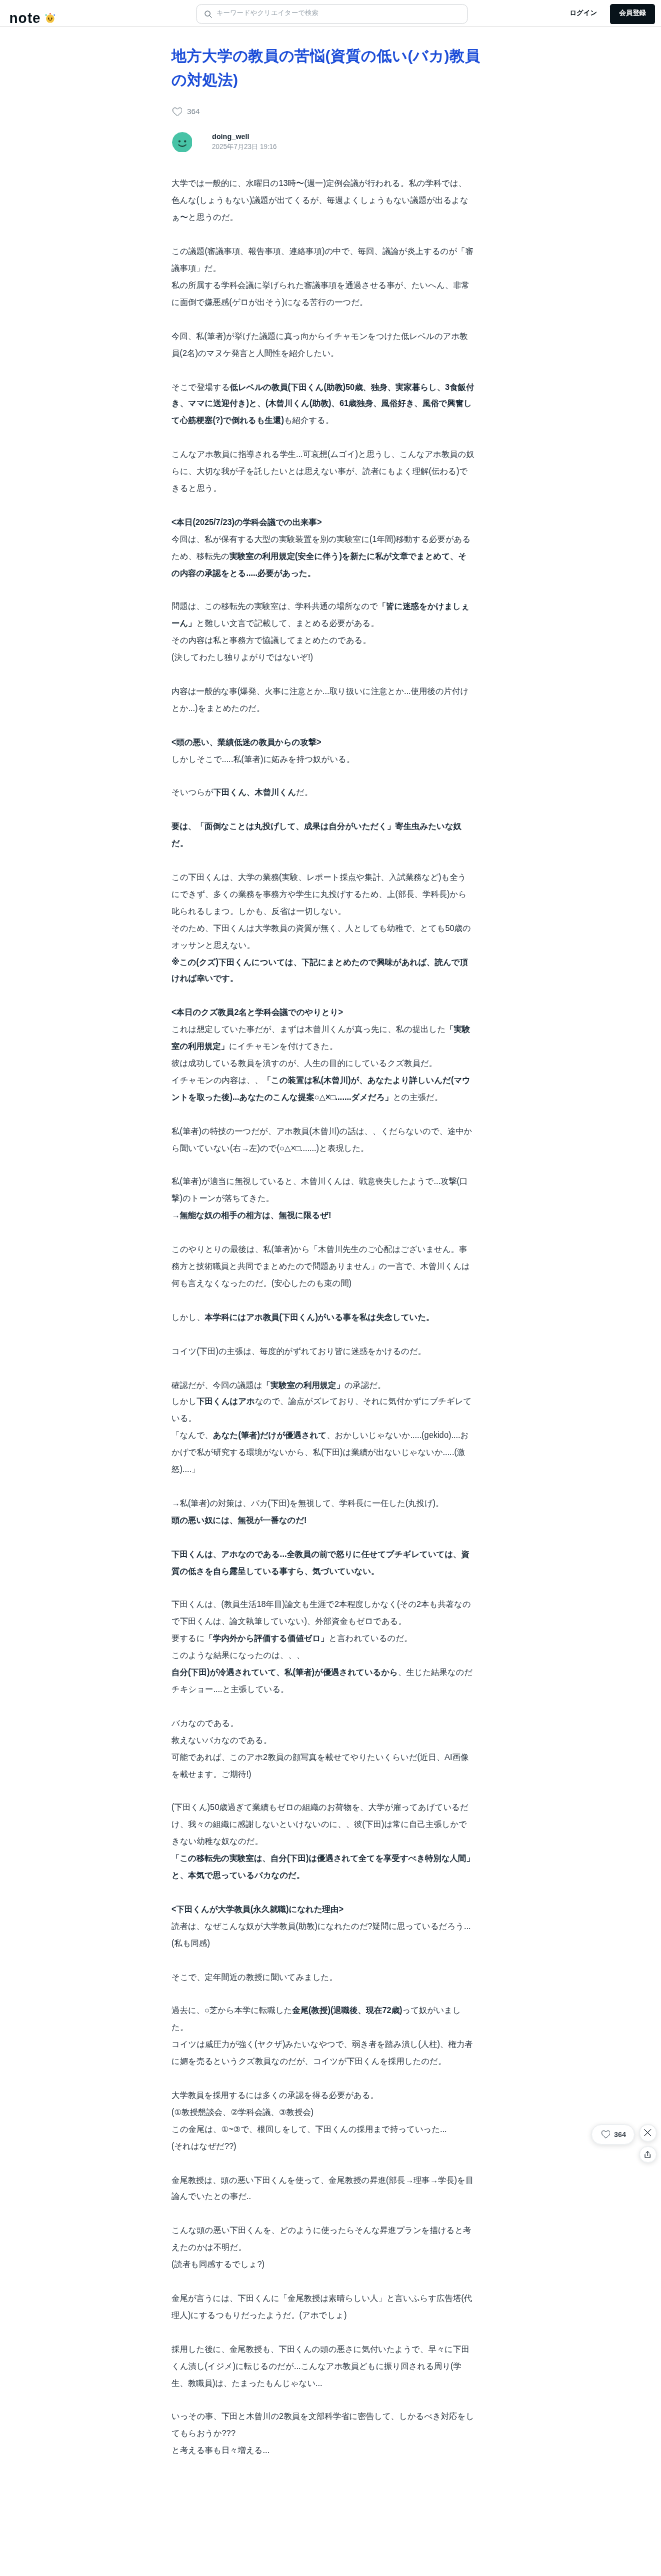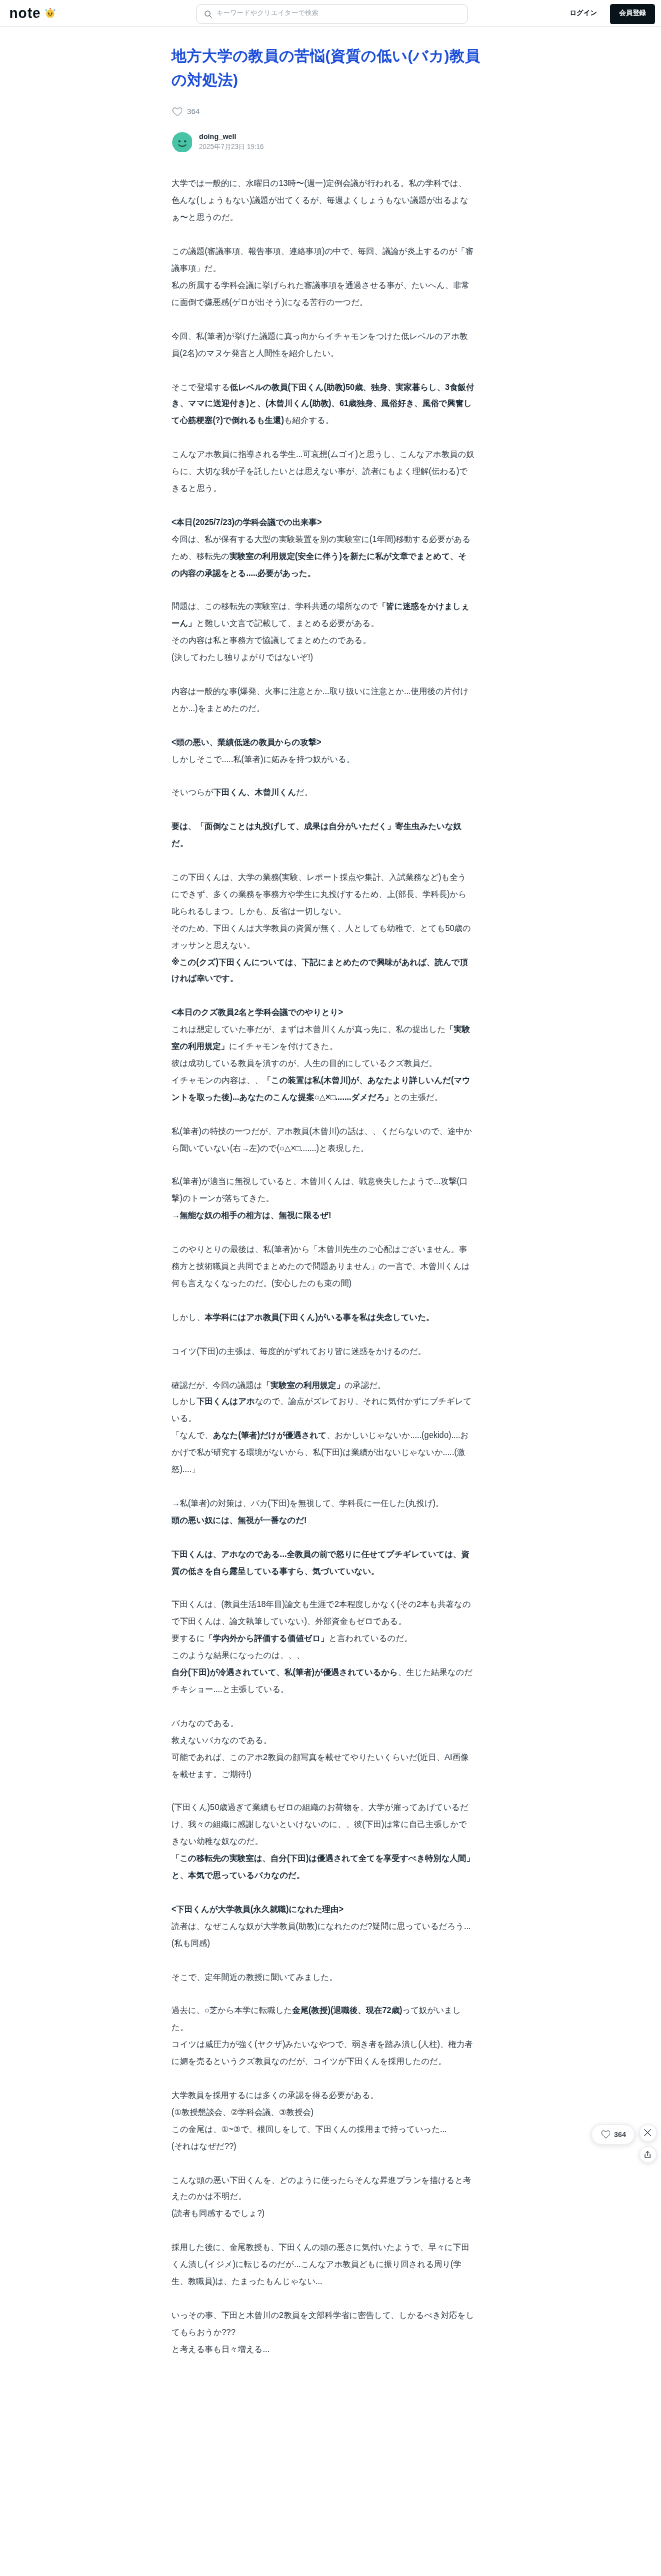--- a/index.html
+++ b/index.html
@@ -6,21 +6,21 @@
   html,body { background:#fff; }
   body {
     width:662px; height:3091px; overflow:hidden; position:relative;
     font-family:"Liberation Sans","DejaVu Sans",sans-serif;
     color:#222e3a;
   }
   
   .site-header{
     position:absolute; top:0; left:0; width:662px; height:27px;
     background:#fff; border-bottom:0.5px solid #ececec;
-    display:flex; align-items:center; padding:0 9.3px; z-index:10;
+    display:flex; align-items:flex-end; padding:0 9.3px; z-index:10;
   }
   .logo{ display:flex; align-items:center; gap:3.1px; cursor:pointer; }
   .logo-text{ font-size:14px; font-weight:800; letter-spacing:0.5px; color:#08131a; }
   .searchbar{
     position:absolute; left:196px; top:3.6px; width:272px; height:20px;
     border:0.5px solid #e4e6e8; border-radius:5.2px; background:#fff;
     display:flex; align-items:center; gap:4.6px; padding:0 6.7px; cursor:text;
   }
   .searchbar .ph{ font-size:6.7px; color:#9aa4ad; }
   .header-actions{ position:absolute; right:7.2px; top:0; height:27px; display:flex; align-items:center; gap:13.4px; }
@@ -31,21 +31,21 @@
     font-family:inherit;
   }
   
   .article-wrap{ width:319px; margin:0 auto; padding-top:44px; }
   h1.title{
     font-size:15px; line-height:1.62; font-weight:800; color:#1d4ed8;
     letter-spacing:0.3px;
   }
   .like-row{ display:flex; align-items:center; gap:4.6px; margin-top:14px; color:#7c8791; }
   .like-row .cnt{ font-size:7.7px; color:#7c8791; }
-  .author-row{ display:flex; align-items:center; gap:7px; margin-top:15.5px; }
+  .author-row{ display:flex; align-items:center; gap:20px; margin-top:15.5px; }
   .avatar{ width:20.6px; height:20.6px; border-radius:50%; display:block; cursor:pointer; }
   .author-name{ font-size:7.2px; font-weight:700; color:#14222e; cursor:pointer; }
   .author-date{ font-size:6.7px; color:#8d97a1; margin-top:1.5px; }
   .article-body{ margin-top:24px; font-size:8.2px; line-height:2.06; color:#222e3a; }
   .article-body p{ margin:0 16px 17px 0; }
   .article-body .b{ font-weight:700; color:#1b2936; }
   
   .floating-bar{
     position:absolute; top:2124px; right:5.2px;
     display:flex; align-items:flex-start; gap:4.1px; z-index:20;
@@ -146,21 +146,23 @@
       <p><span>確認だが、今回の議題は</span><span class="b">「実験室の利用規定」</span><span>の承認だ。</span><br><span>しかし</span><span class="b">下田くんはアホ</span><span>なので、論点がズレており、それに気付かずにブチギレている。</span><br><span>「なんで、</span><span class="b">あなた(筆者)だけが優遇されて</span><span>、おかしいじゃないか.....(gekido)....おかげで私が研究する環境がないから、私(下田)は業績が出ないじゃないか.....(激怒)....」</span></p>
       <p><span>→私(筆者)の対策は、バカ(下田)を無視して、学科長に一任した(丸投げ)。</span><br><span class="b">頭の悪い奴には、無視が一番なのだ!</span></p>
       <p><span class="b">下田くんは、アホなのである...全教員の前で怒りに任せてブチギレていては、資質の低さを自ら露呈している事すら、気づいていない。</span></p>
       <p><span>下田くんは、(教員生活18年目)論文も生涯で2本程度しかなく(その2本も共著なので下田くんは、論文執筆していない)、外部資金もゼロである。</span><br><span>要するに</span><span class="b">「学内外から評価する価値ゼロ」</span><span>と言われているのだ。</span><br><span>このような結果になったのは、、、</span><br><span class="b">自分(下田)が冷遇されていて、私(筆者)が優遇されているから</span><span>、生じた結果なのだチキショー....と主張している。</span></p>
       <p><span>バカなのである。</span><br><span>救えないバカなのである。</span><br><span>可能であれば、このアホ2教員の顔写真を載せてやりたいくらいだ(近日、AI画像を載せます。ご期待!)</span></p>
       <p><span>(下田くん)50歳過ぎて業績もゼロの組織のお荷物を、大学が雇ってあげているだけ、我々の組織に感謝しないといけないのに、、彼(下田)は常に自己主張しかできない幼稚な奴なのだ。</span><br><span class="b">「この移転先の実験室は、自分(下田)は優遇されて全てを享受すべき特別な人間」と、本気で思っているバカなのだ。</span></p>
       <p><span class="b">&lt;下田くんが大学教員(永久就職)になれた理由&gt;</span><br><span>読者は、なぜこんな奴が大学教員(助教)になれたのだ?疑問に思っているだろう...(私も同感)</span></p>
       <p><span>そこで、定年間近の教授に聞いてみました。</span></p>
       <p><span>過去に、○芝から本学に転職した</span><span class="b">金尾(教授)(退職後、現在72歳)</span><span>って奴がいました。</span><br><span>コイツは威圧力が強く(ヤクザ)みたいなやつで、弱き者を踏み潰し(人柱)、権力者に媚を売るというクズ教員なのだが、コイツが下田くんを採用したのだ。</span></p>
       <p><span>大学教員を採用するには多くの承認を得る必要がある。</span><br><span>(①教授懇談会、②学科会議、③教授会)</span><br><span>この金尾は、①~③で、根回しをして、下田くんの採用まで持っていった...</span><br><span>(それはなぜだ??)</span></p>
+      <p><span>金尾教授は、頭の悪い下田くんを使って、金尾教授の昇進(部長→理事→学長)を目論んでいたとの事だ..</span></p>
       <p><span>こんな頭の悪い下田くんを、どのように使ったらそんな昇進プランを描けると考えたのかは不明だ。</span><br><span>(読者も同感するでしょ?)</span></p>
+      <p><span>金尾が言うには、下田くんに「金尾教授は素晴らしい人」と言いふらす広告塔(代理人)にするつもりだったようだ。(アホでしょ)</span></p>
       <p><span>採用した後に、金尾教授も、下田くんの頭の悪さに気付いたようで、早々に下田くん潰し(イジメ)に転じるのだが...こんなアホ教員どもに振り回される周り(学生、教職員)は、たまったもんじゃない...</span></p>
       <p><span>いっその事、下田と木曾川の2教員を文部科学省に密告して、しかるべき対応をしてもらおうか???</span><br><span>と考える事も日々増える...</span><br></p>
     </div>
 </main>
 
 <div class="floating-bar">
   <div class="like-pill">
     <span style="display:flex;">
       <svg width="9.8" height="8.8" viewBox="0 0 21 19">
         <path d="M10.5 17.2 C4 12.4 1.4 9.2 1.4 5.9 C1.4 3.3 3.4 1.4 5.9 1.4 C7.7 1.4 9.5 2.5 10.5 4.2 C11.5 2.5 13.3 1.4 15.1 1.4 C17.6 1.4 19.6 3.3 19.6 5.9 C19.6 9.2 17 12.4 10.5 17.2 Z" fill="none" stroke="#5b6670" stroke-width="1.6"></path>

